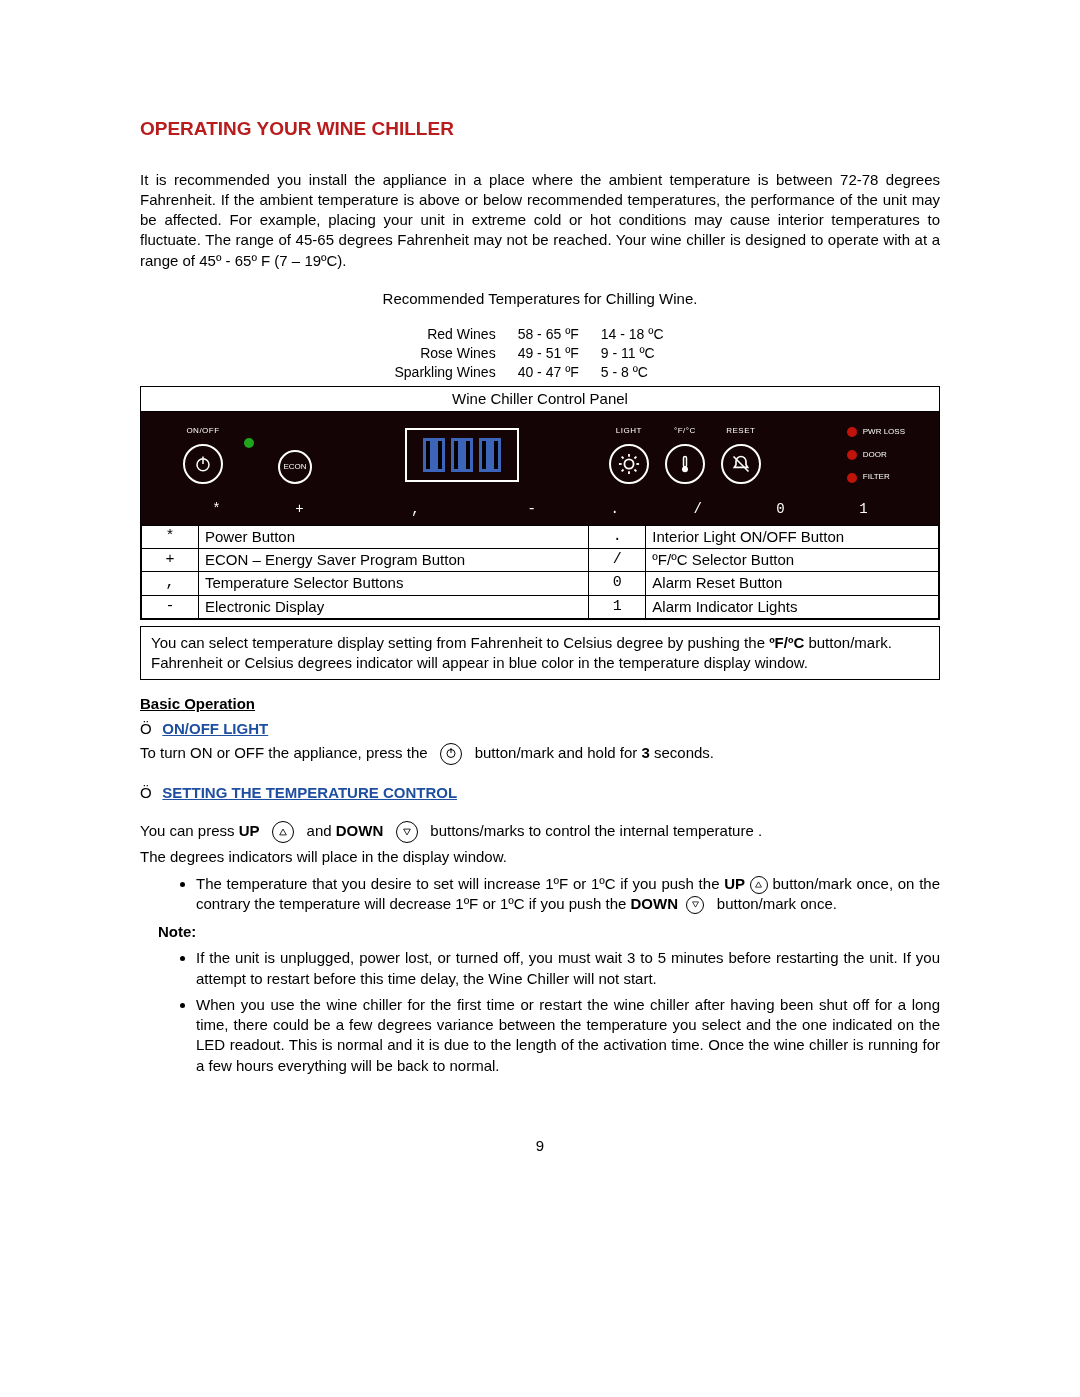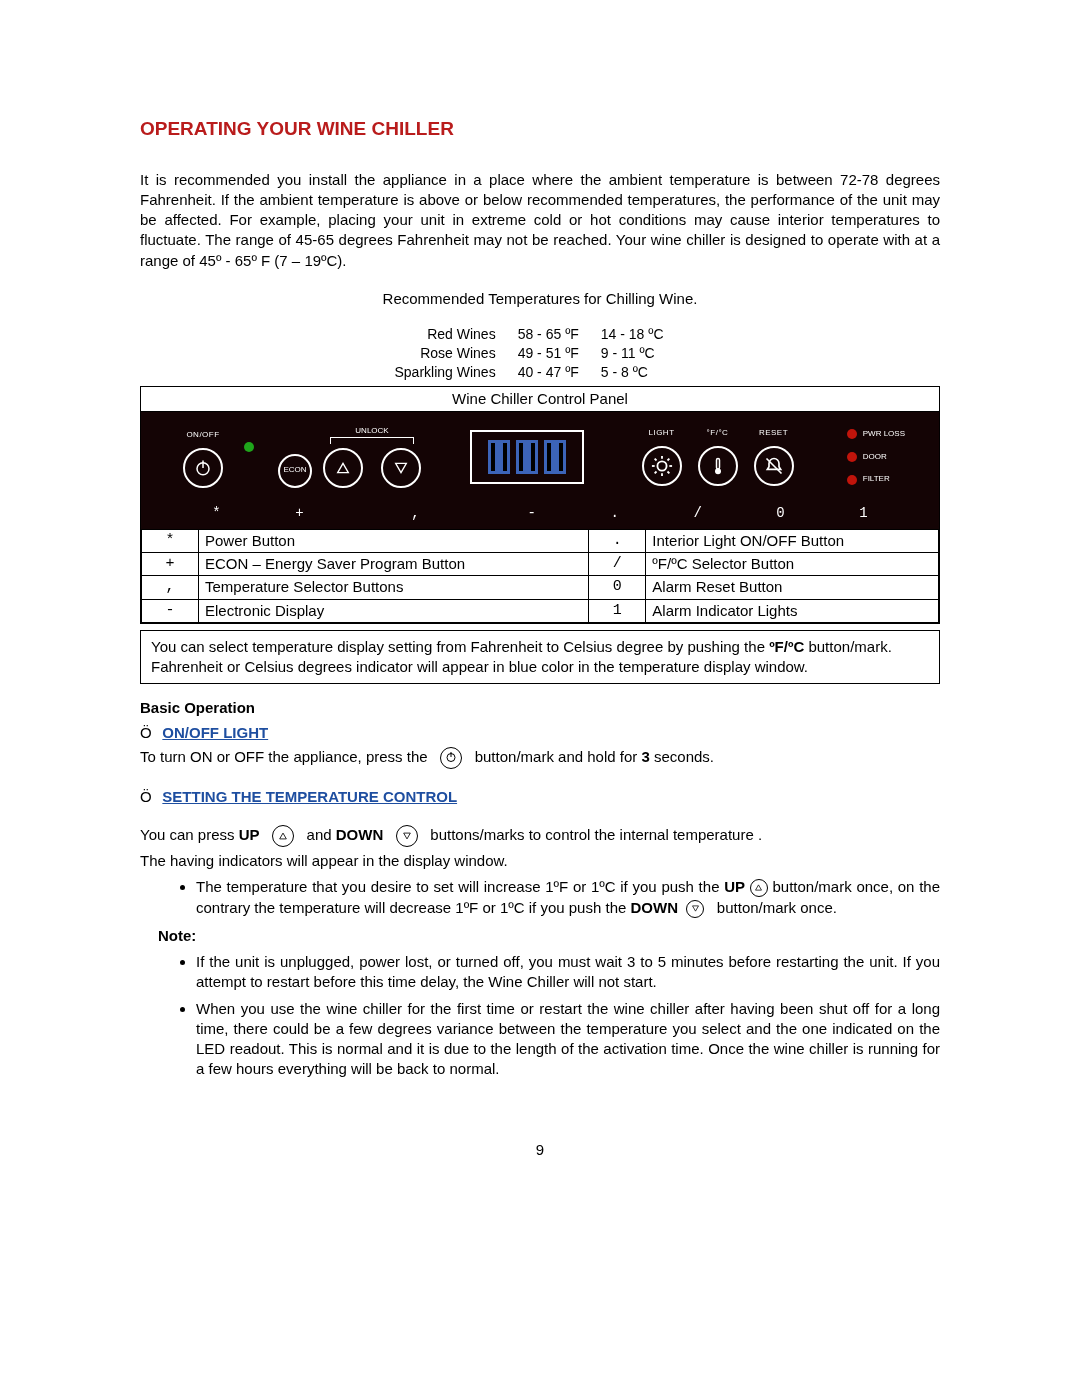--- a/index.html
+++ b/index.html
@@ -117,21 +117,21 @@
     border: 1px solid #000;
     padding: 1px 6px;
     vertical-align: top;
   }
   .legend-table td.sym { text-align: center; width: 44px; font-family: 'Courier New', monospace; }
   .note-box {
     border: 1px solid #000;
     padding: 6px 10px;
     margin-top: 6px;
   }
-  .section-lab { font-weight: bold; margin-top: 14px; }
+  .section-lab { font-weight: bold; text-decoration: underline; margin-top: 14px; }
   .blue-lab { color: #1e4ea0; font-weight: bold; text-decoration: underline; }
   .inline-prefix { font-family: Arial; display: inline-block; width: 14px; }
   .inline-circle {
     display: inline-block; width: 22px; height: 22px; border: 1.5px solid #000;
     border-radius: 50%; vertical-align: middle; text-align: center; line-height: 22px;
     font-size: 12px; box-sizing: border-box;
   }
   .inline-circle.sm { width: 18px; height: 18px; line-height: 18px; font-size: 10px; }
   ul.dots { list-style: disc; margin: 6px 0 0 0; padding-left: 56px; }
   ul.dots li { margin-bottom: 6px; text-align: justify; }
@@ -181,38 +181,20 @@
               </svg>
           </div>
         </div>
         <div class="ctrl" style="min-width:36px;">
           <div class="led-green"></div>
         </div>
         <div class="ctrl">
           <div class="lab"></div>
           <div class="circle-btn sm">
             <span style="color:#fff;font-size:8px;">ECON</span>
-          </div>
-        </div>
-        <div style="display:flex;flex-direction:column;align-items:center;">
-          <div class="unlock-wrap">
-            <div>UNLOCK</div>
-            <div class="line"></div>
-          </div>
-          <div style="display:flex;gap:18px;">
-            <div class="circle-btn">
-              <svg width="16" height="16" viewBox="0 0 24 24">
-                  <path d="M12 5 L20 19 L4 19 Z" fill="none" stroke="#fff" stroke-width="2"></path>
-                </svg>
-            </div>
-            <div class="circle-btn">
-              <svg width="16" height="16" viewBox="0 0 24 24">
-                  <path d="M4 5 L20 5 L12 19 Z" fill="none" stroke="#fff" stroke-width="2"></path>
-                </svg>
-            </div>
           </div>
         </div>
       </div>
 
       <div class="display">
         <div class="digit"></div>
           <div class="digit"></div>
           <div class="digit"></div>
       </div>
 
@@ -339,21 +321,21 @@
       </svg>
   </span>&nbsp;&nbsp;
   <span>and </span><b>DOWN</b>&nbsp;&nbsp;
   <span class="inline-circle">
     <svg width="10" height="10" viewBox="0 0 24 24">
         <path d="M4 5 L20 5 L12 19 Z" fill="none" stroke="#000" stroke-width="2"></path>
       </svg>
   </span>&nbsp;&nbsp;
   <span>buttons/marks to control the internal temperature .</span>
 </p>
-<p>The having indicators will appear in the display window.</p>
+<p>The degrees indicators will place in the display window.</p>
 
 <ul class="dots">
   <li>
     <span>The temperature that you desire to set will increase 1ºF or 1ºC if you push the </span><b>UP</b>
     <span class="inline-circle sm">
       <svg width="9" height="9" viewBox="0 0 24 24">
           <path d="M12 5 L20 19 L4 19 Z" fill="none" stroke="#000" stroke-width="2"></path>
         </svg>
     </span>
     <span> button/mark once, on the contrary the temperature will decrease 1ºF or 1ºC if you push the </span>

